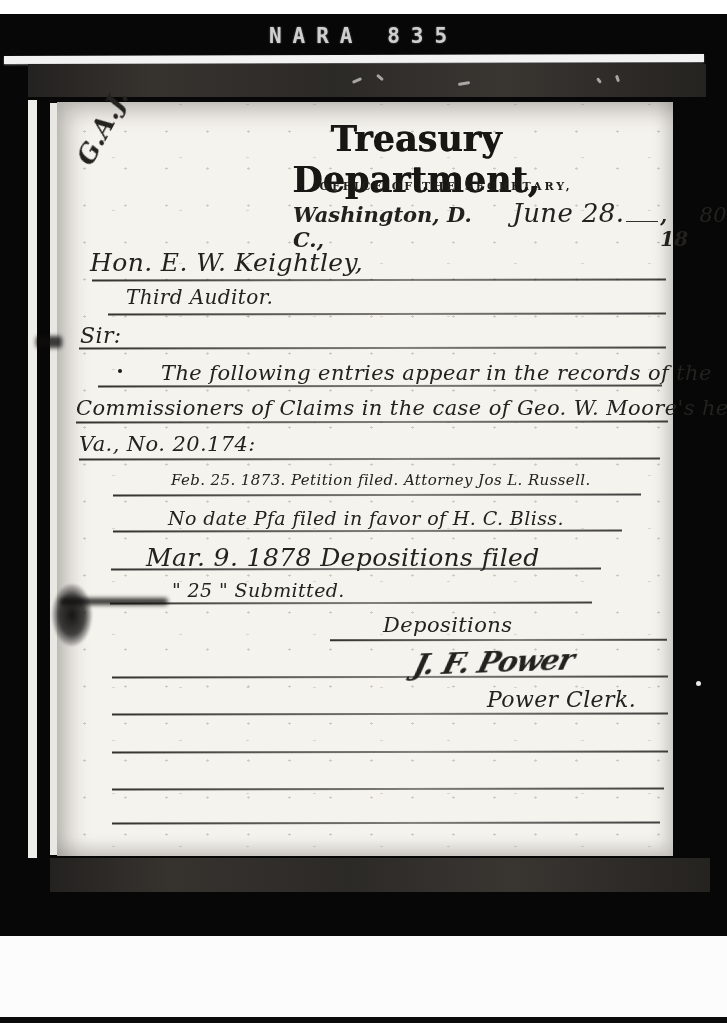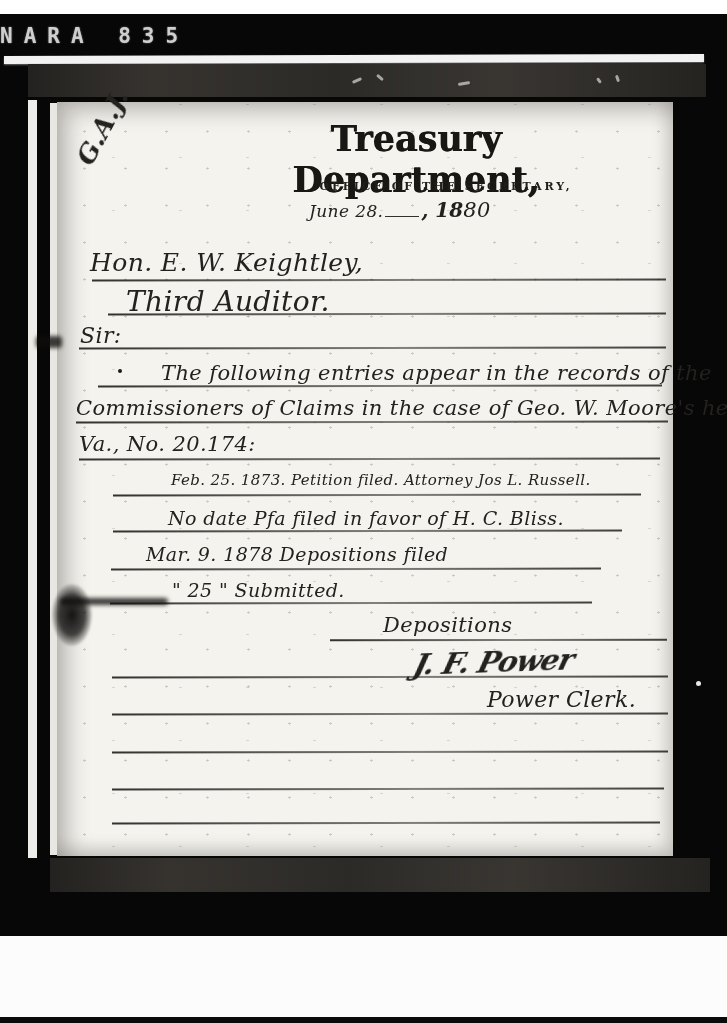--- a/index.html
+++ b/index.html
@@ -4,21 +4,21 @@
 <style>
   html,body{margin:0;padding:0;}
   body{
     width:727px;height:1023px;position:relative;overflow:hidden;
     background:#ffffff;
     font-family:"DejaVu Serif", serif;
   }
   .abs{position:absolute;}
   
   .film-black{left:0;top:14px;width:727px;height:922px;background:#070707;}
-  .nara-strip{left:0;top:24px;width:727px;text-align:left;
+  .nara-strip{left:0;top:24px;width:727px;text-align:center;
     font-family:"DejaVu Sans Mono", monospace;font-size:21px;font-weight:bold;
     color:#cfcfcf;letter-spacing:11px;text-shadow:0 0 2px #777;}
   .white-sliver{left:4px;top:55px;width:700px;height:8px;background:#f2f2f2;
     transform:rotate(-0.15deg);box-shadow:0 1px 2px rgba(255,255,255,.4);}
   .gray-band{background:linear-gradient(90deg,#242220 0%,#36332f 18%,#2c2a27 45%,#393632 70%,#252320 100%);}
   .gray-band-top{left:28px;top:64px;width:678px;height:33px;}
   .gray-band-bottom{left:50px;top:858px;width:660px;height:34px;}
   .scratch{position:absolute;background:#e8e8e4;opacity:.65;border-radius:2px;}
   .left-stripe-a{left:28px;top:100px;width:9px;height:758px;background:#efede9;}
   .left-stripe-b{left:50px;top:103px;width:7px;height:752px;background:#e9e7e2;}
@@ -89,37 +89,38 @@
 <div class="ink-blob" style="left:52px;top:584px;width:40px;height:62px;"></div>
 <div class="ink-smear" style="left:60px;top:598px;width:108px;height:7px;"></div>
 <div class="ink-smear" style="left:36px;top:336px;width:26px;height:12px;"></div>
 <div class="ink-dot" style="left:118px;top:369px;"></div>
 
 <span class="abs hw initials" style="left:62px;top:112px;font-size:26px;">G.A.J.</span>
 
 <div class="abs print-blackletter" style="left:235px;top:118px;width:362px;text-align:center;font-size:35px;">Treasury Department,</div>
 <div class="abs print-caps" style="left:305px;top:180px;width:282px;text-align:center;">OFFICE OF THE SECRETARY,</div>
 <div class="abs dateline" style="left:293px;top:198px;">
-  <span class="hw" style="font-size:17px;margin-left:16px;">June 28.</span>
+  <span class="print-script" style="font-size:21px;">Washington, D. C.,</span>
+  <span class="hw" style="font-size:26px;margin-left:16px;">June 28.</span>
   <span class="year-gap"></span>
   <span class="print-script" style="font-size:20px;">, 18</span>
   <span class="hw" style="font-size:21px;">80</span>
 </div>
 
 <span class="abs hw" style="left:90px;top:248px;font-size:25px;">Hon. E. W. Keightley,</span>
-<span class="abs hw" style="left:126px;top:285px;font-size:28px;text-align:center;">Third Auditor.</span>
+<span class="abs hw" style="left:126px;top:285px;font-size:20px;text-align:center;">Third Auditor.</span>
 <span class="abs hw" style="left:80px;top:323px;font-size:22px;text-align:right;">Sir:</span>
 
 <span class="abs hw" style="left:161px;top:361px;font-size:21px;">The following entries appear in the records of the</span>
 <span class="abs hw" style="left:76px;top:396px;font-size:21px;">Commissioners of Claims in the case of Geo. W. Moore's heirs of</span>
 <span class="abs hw" style="left:79px;top:432px;font-size:21px;text-align:center;">Va., No. 20.174:</span>
 
 <span class="abs hw" style="left:171px;top:471px;font-size:15px;">Feb. 25. 1873. Petition filed. Attorney Jos L. Russell.</span>
 <span class="abs hw" style="left:168px;top:507px;font-size:19px;">No date   Pfa filed in favor of H. C. Bliss.</span>
-<span class="abs hw" style="left:146px;top:543px;font-size:19px;">Mar. 9. 1878  Depositions filed</span>
+<span class="abs hw" style="left:146px;top:543px;font-size:25px;">Mar. 9. 1878  Depositions filed</span>
 <span class="abs hw" style="left:172px;top:579px;font-size:19px;">"   25   "   Submitted.</span>
 
 <span class="abs hw" style="left:383px;top:613px;font-size:21px;">Depositions</span>
 <span class="abs hw sig" style="left:415px;top:645px;font-size:29px;">J. F. Power</span>
 <span class="abs hw" style="left:487px;top:687px;font-size:22px;">Power Clerk.</span>
 
 <div class="scratch" style="left: 352px; top: 79px; width: 10px; height: 3px; transform: rotate(-25deg);"></div>
 <div class="scratch" style="left: 376px; top: 76px; width: 8px; height: 3px; transform: rotate(40deg);"></div>
 <div class="scratch" style="left: 458px; top: 82px; width: 12px; height: 3px; transform: rotate(-10deg);"></div>
 <div class="scratch" style="left: 596px; top: 79px; width: 6px; height: 3px; transform: rotate(55deg);"></div>

